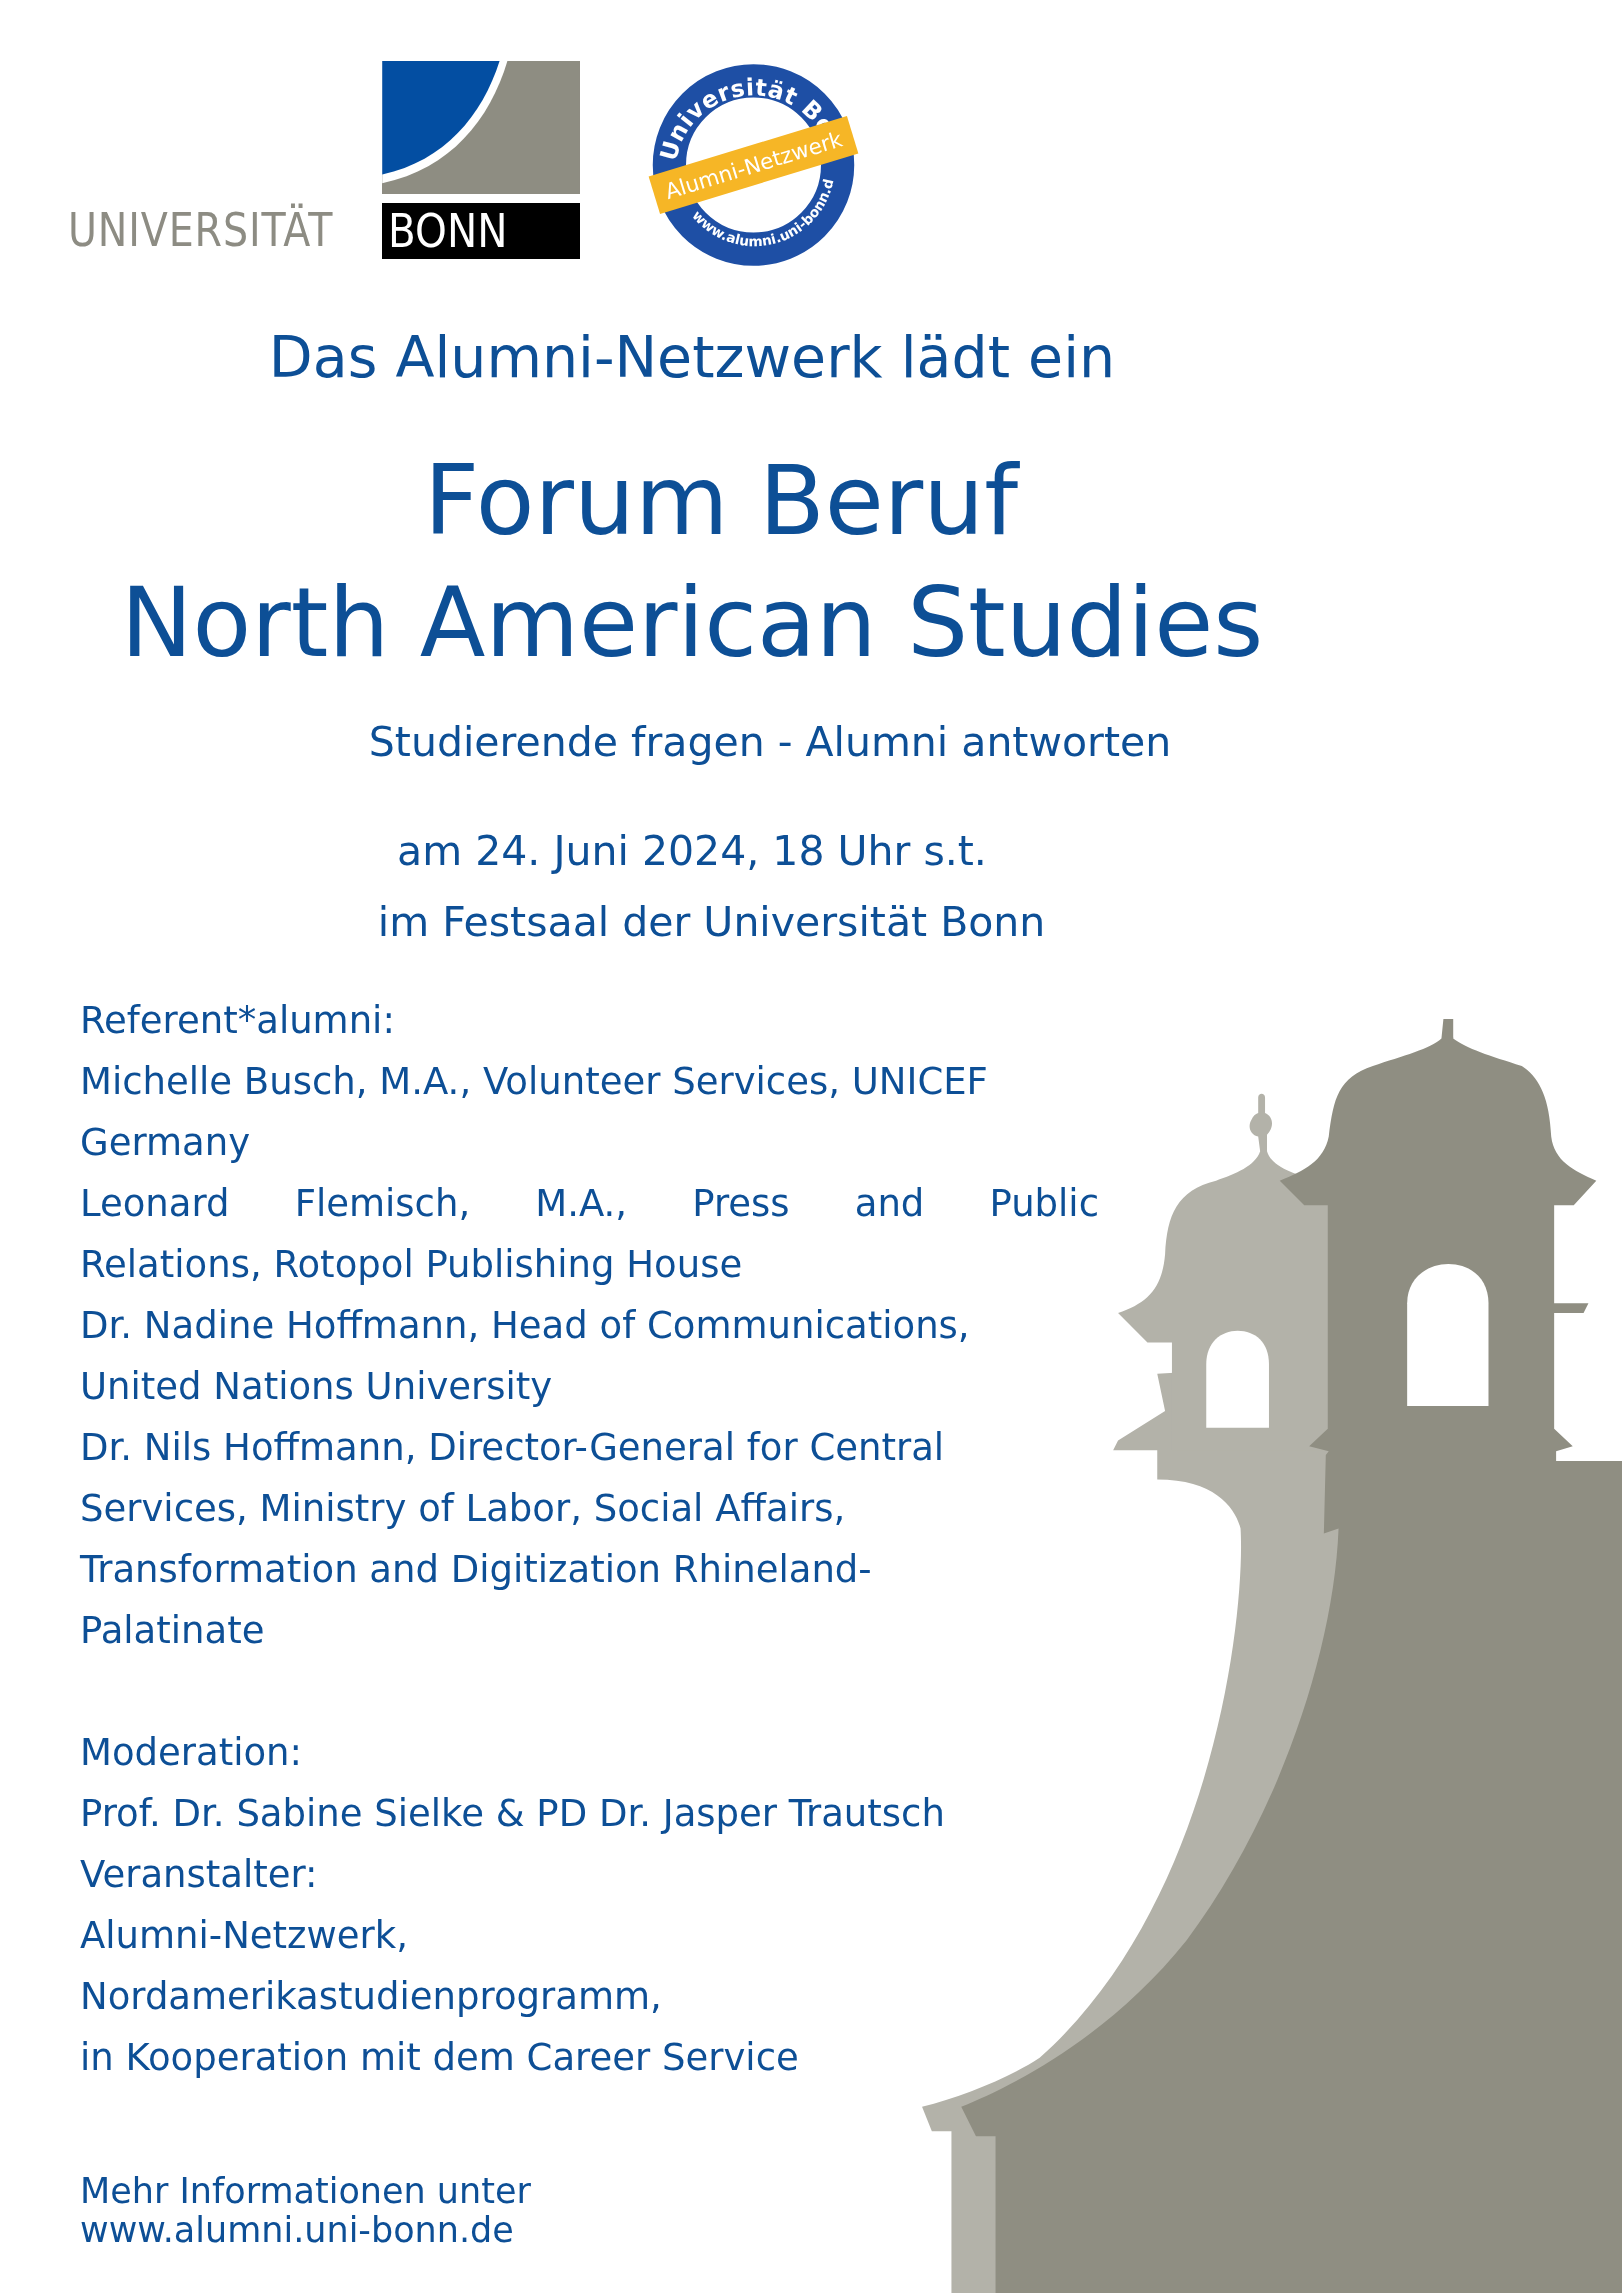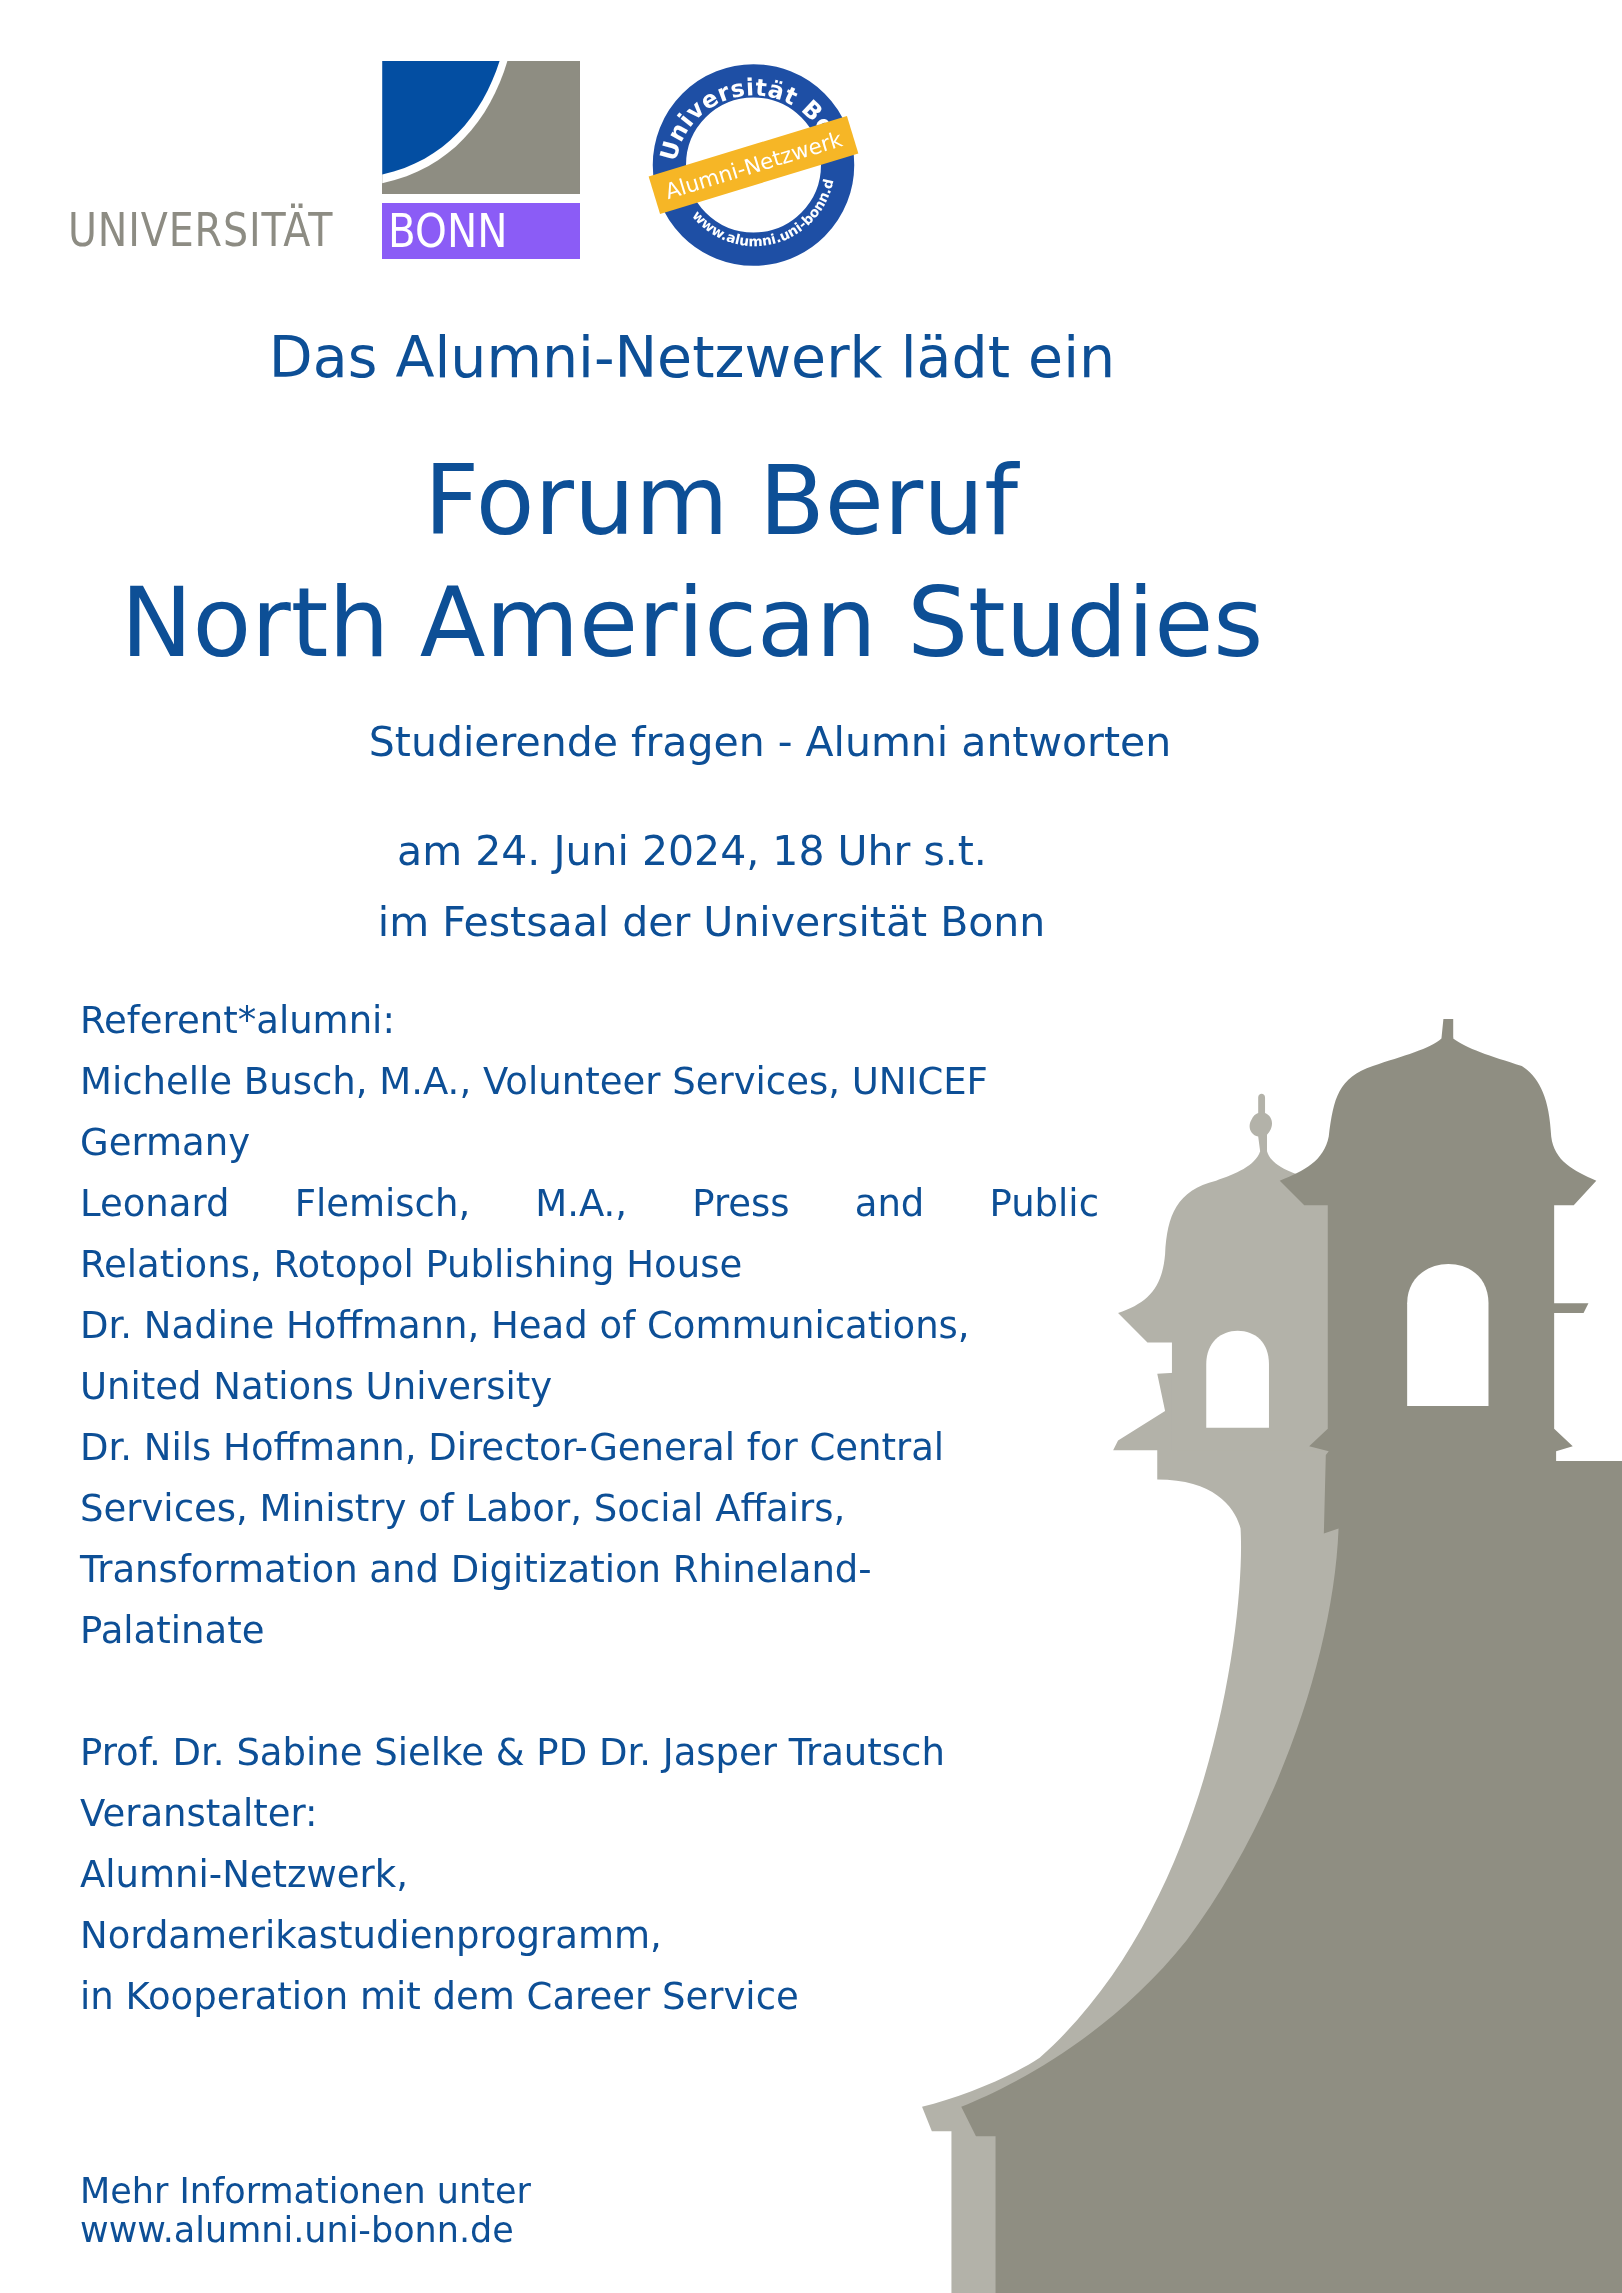--- a/index.html
+++ b/index.html
@@ -21,21 +21,21 @@
     #uni-logo { left: 68px; top: 61px; width: 512px; height: 198px; }
     #uni-logo .mark-box { position: absolute; left: 314px; top: 0; width: 198px; height: 133px; background: #8e8d82; overflow: hidden; }
     #uni-logo .mark-box svg { position: absolute; left: 0; top: 0; }
     #uni-logo .wordmark {
       position: absolute; left: 0; top: 142px; height: 55px;
       font-family: "DejaVu Sans", sans-serif; font-size: 46px; letter-spacing: 1px;
       color: #8d8c83; line-height: 55px; transform: scaleX(0.86); transform-origin: left center;
     }
     #uni-logo .bonn-box {
       position: absolute; left: 314px; top: 142px; width: 198px; height: 56px;
-      background: #8b5cf6; color: #ffffff; font-size: 46px; line-height: 56px;
+      background: #000000; color: #ffffff; font-size: 46px; line-height: 56px;
       padding-left: 5.9px; box-sizing: border-box;
     }
     #uni-logo .bonn-box span { display: inline-block; transform: scaleX(0.88); transform-origin: left center; }
 
     
     #alumni-seal { left: 642px; top: 61px; width: 223px; height: 208px; }
 
     
     .center-line { left: 0; width: 1384px; text-align: center; white-space: nowrap; }
     #invite-line { top: 323px; font-size: 57px; line-height: 69px; }
@@ -220,20 +220,21 @@
 
   <div class="line">
     <b>Dr. Nils Hoffmann</b><span>, Director-General for Central</span>
   </div>
   <div class="line">Services, Ministry of Labor, Social Affairs,</div>
   <div class="line">Transformation and Digitization Rhineland-</div>
   <div class="line">Palatinate</div>
 
   <div class="gap"></div>
 
+  <div class="line">Moderation:</div>
   <div class="line">Prof. Dr. Sabine Sielke &amp; PD Dr. Jasper Trautsch</div>
   <div class="line">Veranstalter:</div>
   <div class="line">Alumni-Netzwerk,</div>
   <div class="line">Nordamerikastudienprogramm,</div>
   <div class="line">in Kooperation mit dem Career Service</div>
 </div>
 
 <div id="footer-info" class="abs">
   <div>Mehr Informationen unter</div>
   <div>www.alumni.uni-bonn.de</div>

